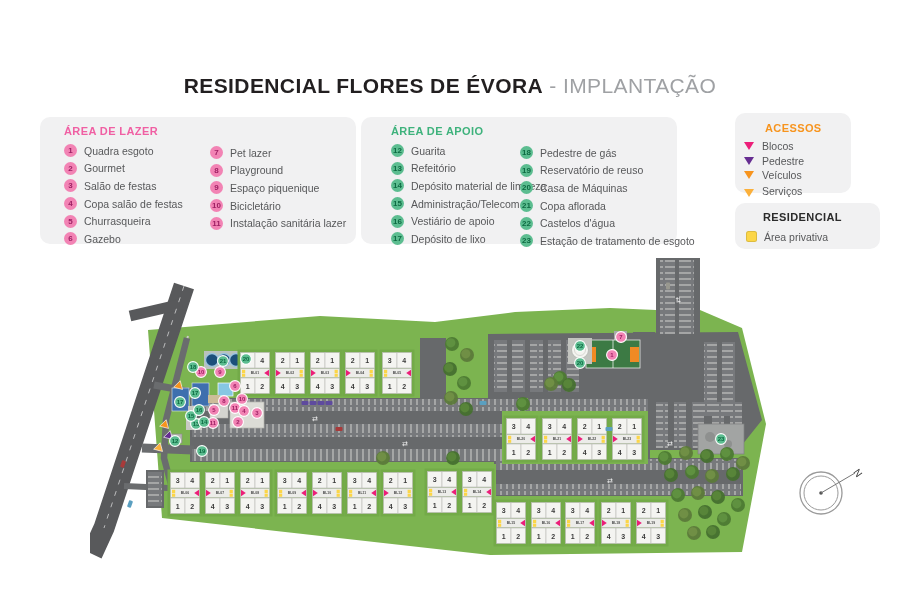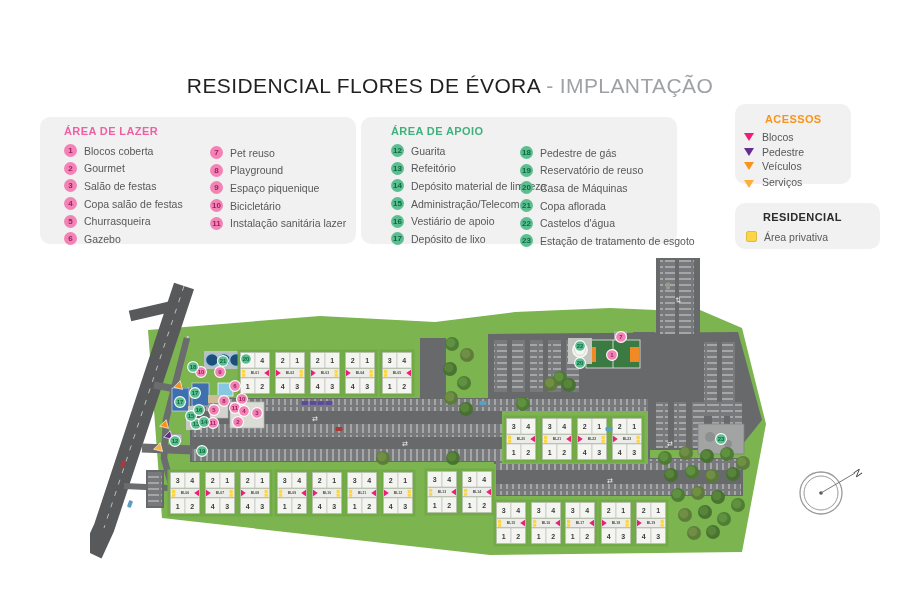--- a/index.html
+++ b/index.html
@@ -1,54 +1,54 @@
 <!DOCTYPE html>
 <html><head>
 <meta charset="utf-8">
 <style>
   html,body{margin:0;padding:0;width:900px;height:600px;background:#ffffff;overflow:hidden;
     font-family:"Liberation Sans", sans-serif;}
   .page{position:absolute;inset:0;}
   .title{position:absolute;top:74px;left:0;right:0;text-align:center;font-size:21px;
     letter-spacing:.4px;color:#221f20;white-space:nowrap;}
-  .title .main{font-weight:normal;}
+  .title .main{font-weight:bold;}
   .title .sub{color:#9fa1a4;}
   .panel{position:absolute;background:#f1f1f2;border-radius:10px;}
   .panel h3{margin:0 0 5px 0;font-size:11px;letter-spacing:.4px;}
   .panel ul{list-style:none;margin:0;padding:0;}
   .item{display:flex;align-items:center;height:17.6px;font-size:10.5px;color:#57585a;white-space:nowrap;}
   .badge{width:13px;height:13px;border-radius:50%;display:flex;align-items:center;justify-content:center;
     font-size:8px;font-weight:bold;margin-right:7px;flex:0 0 13px;}
   .col{position:absolute;}
   .tri{width:0;height:0;border-left:5.5px solid transparent;border-right:5.5px solid transparent;
     border-top:8px solid #000;margin:0 8px 0 1px;}
   .sq{width:11px;height:11px;border-radius:2.5px;margin-right:7px;box-sizing:border-box;
     border:1px solid rgba(0,0,0,.12);}
   #panel-lazer{left:40px;top:117px;width:316px;height:127px;}
   #panel-apoio{left:361px;top:117px;width:316px;height:127px;}
-  #panel-acessos{left:735px;top:104px;width:116px;height:80px;}
+  #panel-acessos{left:735px;top:113px;width:116px;height:80px;}
   #panel-residencial{left:735px;top:203px;width:116px;height:46px;padding-left:29px;}
   #map{position:absolute;left:90px;top:252px;}
   #compass{position:absolute;left:795px;top:459px;}
   svg text{font-family:"Liberation Sans", sans-serif;}
 </style>
 </head>
 <body>
 
 <div class="page">
 
   <div class="title"><span class="main">RESIDENCIAL FLORES DE ÉVORA</span><span class="sub"> - </span><span class="sub">IMPLANTAÇÃO</span></div>
 
   <div class="panel" id="panel-lazer">
     <div class="col" style="left:24px;top:8px;">
       <h3 id="h-lazer" style="color: rgb(240, 95, 163);">ÁREA DE LAZER</h3>
       <ul id="lazer-col1">
           <li class="item">
             <span class="badge" style="background: rgb(242, 131, 180); color: rgb(158, 31, 99);">1</span>
-            <span>Blocos coberta</span>
+            <span>Quadra esgoto</span>
           </li>
           <li class="item">
             <span class="badge" style="background: rgb(242, 131, 180); color: rgb(158, 31, 99);">2</span>
             <span>Gourmet</span>
           </li>
           <li class="item">
             <span class="badge" style="background: rgb(242, 131, 180); color: rgb(158, 31, 99);">3</span>
             <span>Salão de festas</span>
           </li>
           <li class="item">
@@ -62,21 +62,21 @@
           <li class="item">
             <span class="badge" style="background: rgb(242, 131, 180); color: rgb(158, 31, 99);">6</span>
             <span>Gazebo</span>
           </li>
         </ul>
     </div>
     <div class="col" style="left:170px;top:27px;">
       <ul id="lazer-col2">
           <li class="item">
             <span class="badge" style="background: rgb(242, 131, 180); color: rgb(158, 31, 99);">7</span>
-            <span>Pet reuso</span>
+            <span>Pet lazer</span>
           </li>
           <li class="item">
             <span class="badge" style="background: rgb(242, 131, 180); color: rgb(158, 31, 99);">8</span>
             <span>Playground</span>
           </li>
           <li class="item">
             <span class="badge" style="background: rgb(242, 131, 180); color: rgb(158, 31, 99);">9</span>
             <span>Espaço piquenique</span>
           </li>
           <li class="item">

